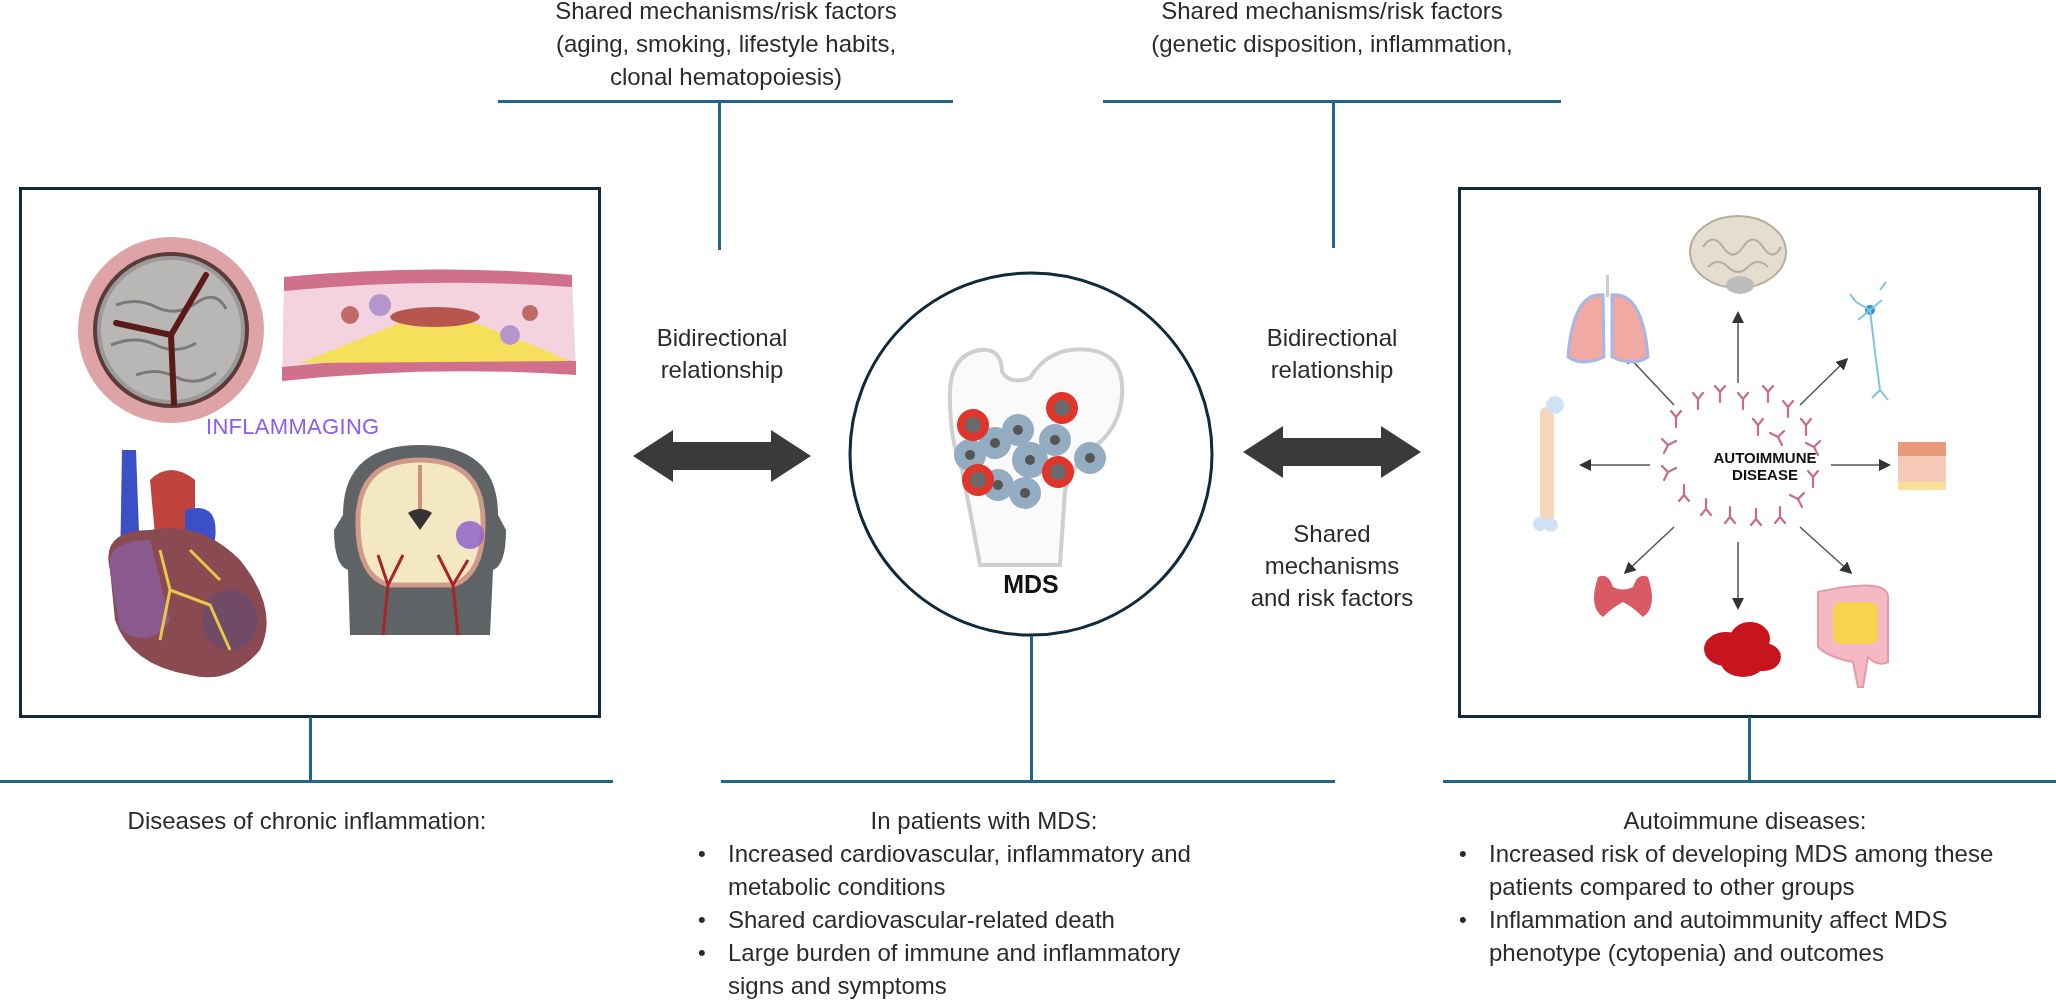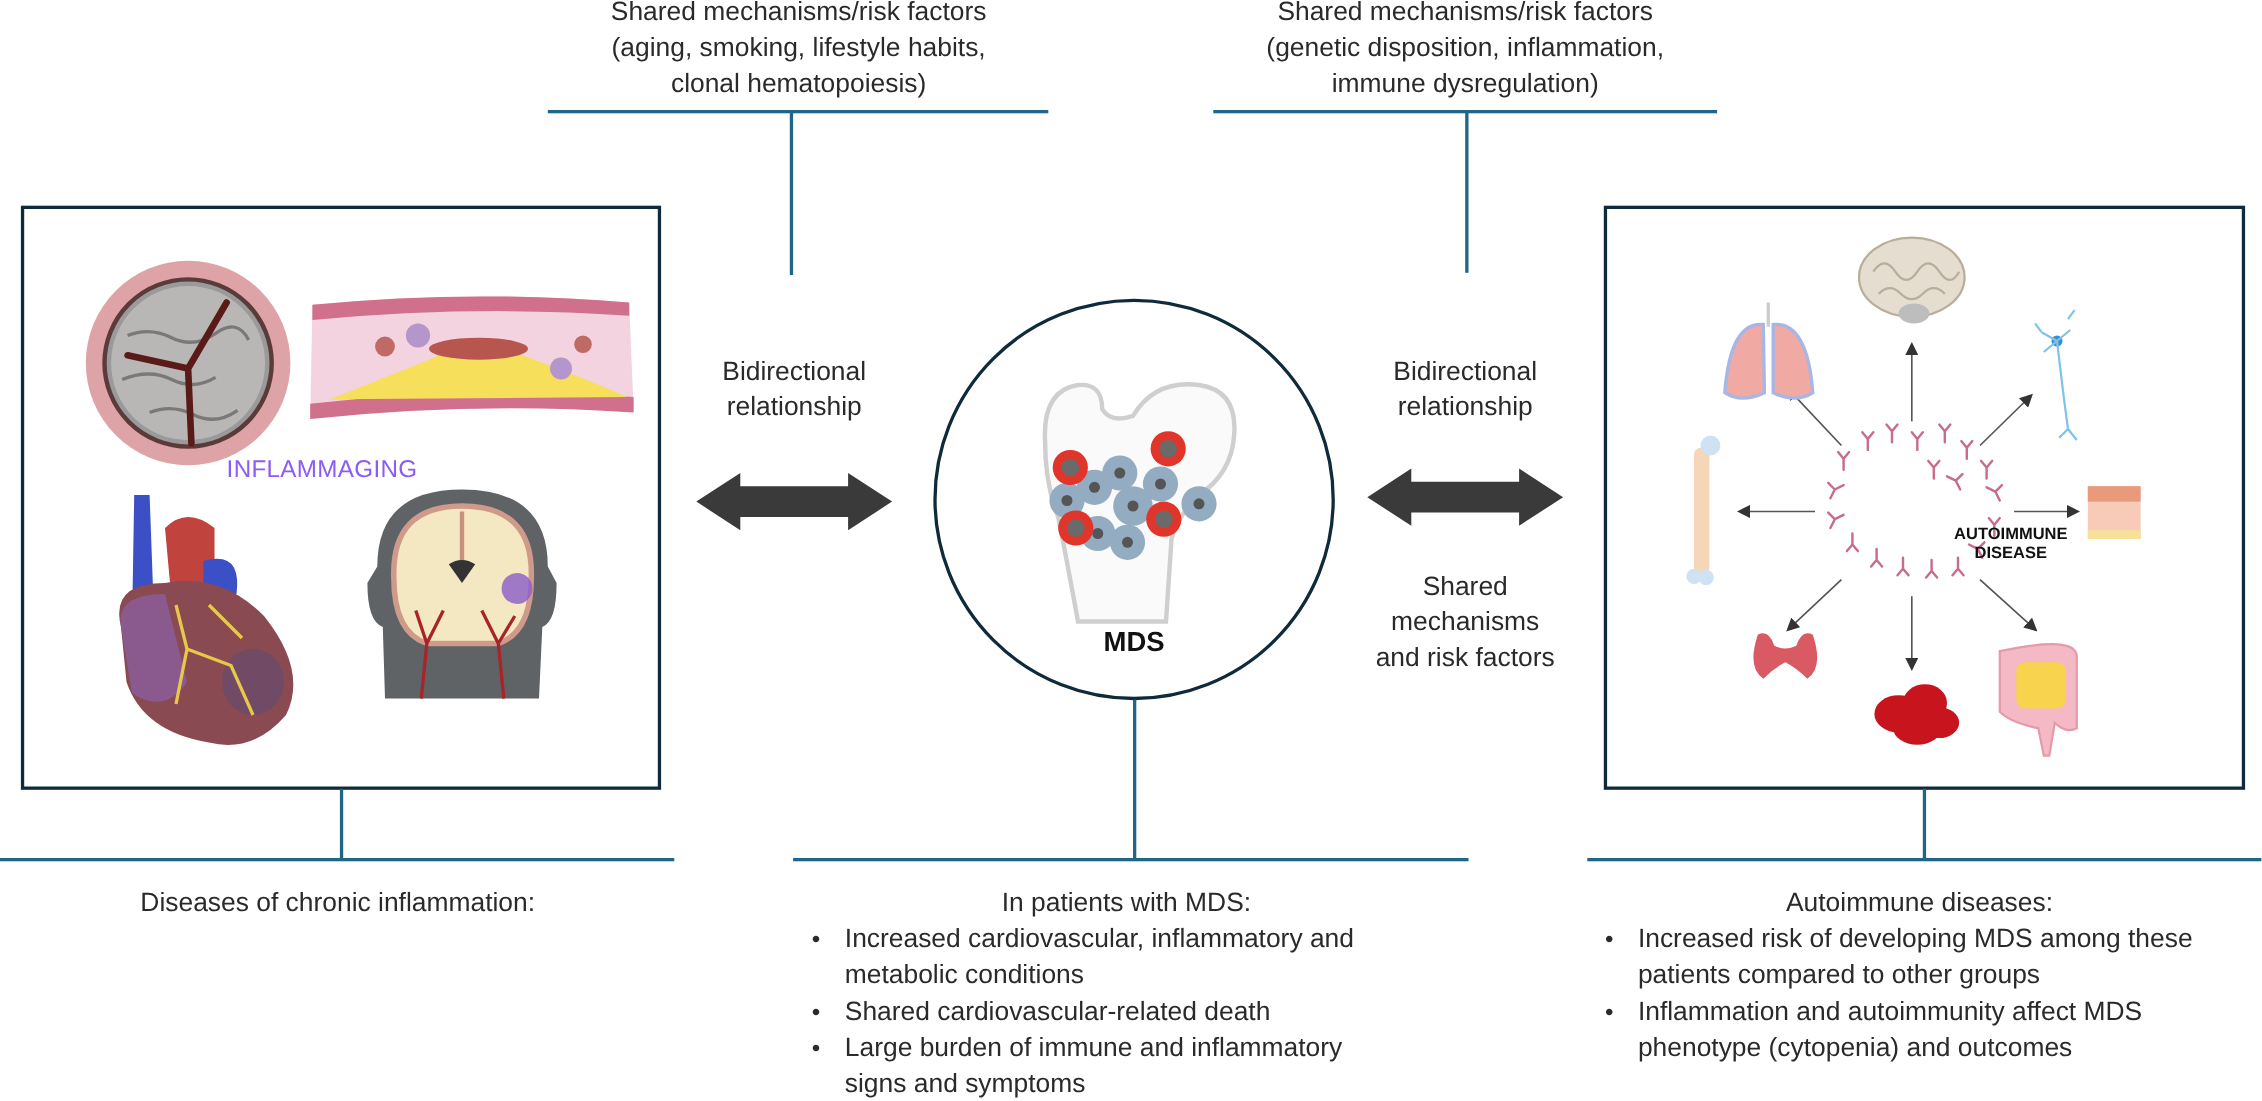--- a/index.html
+++ b/index.html
@@ -25,21 +25,20 @@
 <body>
 
 <div class="topnote" style="left:466px; top:-6px;">
   <div>Shared mechanisms/risk factors</div>
   <div>(aging, smoking, lifestyle habits,</div>
   <div>clonal hematopoiesis)</div>
 </div>
 <div class="topnote" style="left:1072px; top:-6px;">
   <div>Shared mechanisms/risk factors</div>
   <div>(genetic disposition, inflammation,</div>
-  <div>immune dysregulation)</div>
 </div>
 
 <div class="line hline" style="left:498px; top:100px; width:455px;"></div>
 <div class="line vline" style="left:718px; top:100px; height:150px;"></div>
 <div class="line hline" style="left:1103px; top:100px; width:458px;"></div>
 <div class="line vline" style="left:1332px; top:100px; height:148px;"></div>
 
 <div class="panel" style="left:19px; top:187px; width:582px; height:531px;"></div>
 
 <svg style="left:76px; top:235px;" width="190" height="190" viewBox="0 0 190 190">
@@ -226,36 +225,36 @@
     <ellipse cx="292" cy="452" rx="20" ry="17"></ellipse>
     <ellipse cx="285" cy="475" rx="22" ry="15"></ellipse>
     <ellipse cx="305" cy="470" rx="18" ry="14"></ellipse>
   </g>
 
   <g>
     <path d="M360 405 Q430 390 430 410 L430 475 Q420 480 410 470 L405 500 L400 500 L395 475 Q370 470 360 460 Z" fill="#f4b9c4" stroke="#e59aa8" stroke-width="2"></path>
     <rect x="375" y="415" width="45" height="42" rx="8" fill="#f7d34e"></rect>
   </g>
 </svg>
-<div class="auto-label" style="left:1763px; top:449px;margin-top:28px;">
+<div class="auto-label" style="left:1700px; top:449px;">
   <div>AUTOIMMUNE</div>
   <div>DISEASE</div>
 </div>
 
 <div class="line vline" style="left:1748px; top:717px; height:65px;"></div>
 
 <div class="line hline" style="left:0px; top:780px; width:613px;"></div>
 <div class="line hline" style="left:721px; top:780px; width:614px;"></div>
 <div class="line hline" style="left:1443px; top:780px; width:613px;"></div>
 
 <div class="bottom" style="left:12px; top:804px; width:590px;">
   <div class="title">Diseases of chronic inflammation:</div>
 </div>
 
-<div class="bottom" style="left:734px; top:804px; width:580px;">
+<div class="bottom" style="left:694px; top:804px; width:580px;">
   <div class="title">In patients with MDS:</div>
   <ul>
     <li style="padding-right:10px;">Increased cardiovascular, inflammatory and metabolic conditions</li>
     <li>Shared cardiovascular-related death</li>
     <li style="padding-right:50px;">Large burden of immune and inflammatory signs and symptoms</li>
   </ul>
 </div>
 
 <div class="bottom" style="left:1455px; top:804px; width:580px;">
   <div class="title">Autoimmune diseases:</div>

